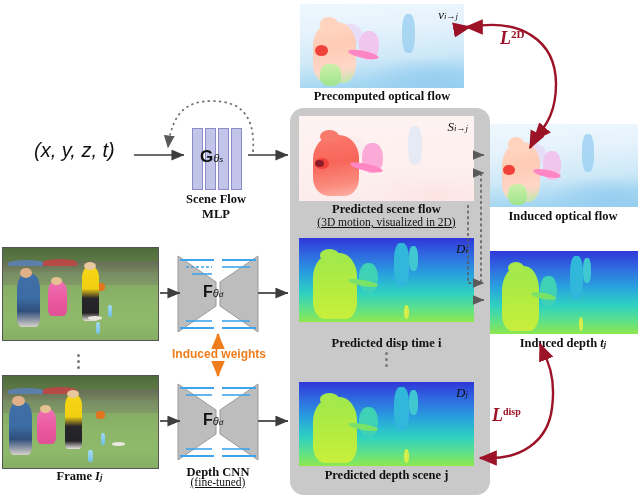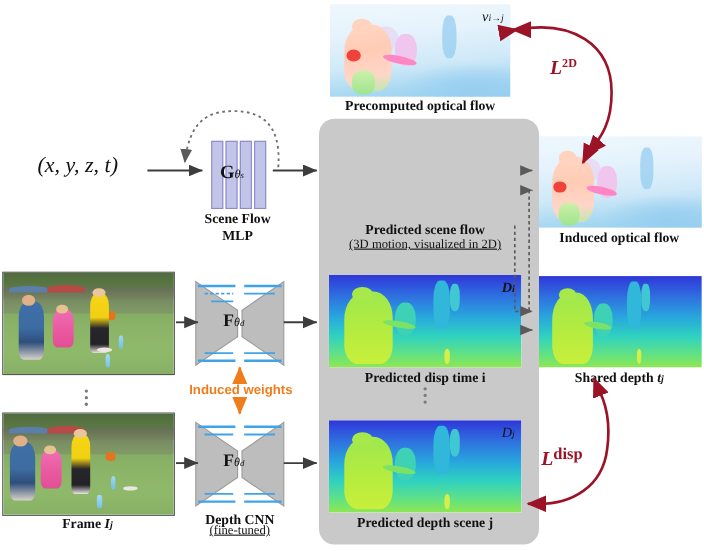--- a/index.html
+++ b/index.html
@@ -116,21 +116,21 @@
     background:#e2761f;border-radius:40%;}
 
   
   .mlp-bar{position:absolute;background:#c3c4ea;border:1px solid #8b8cc6;}
 
   
   .cnn{position:absolute;}
   .cnn svg{display:block;}
 
   
-  .mathlabel{position:absolute;font-family:Liberation Serif, serif;color:#111;}
+  .mathlabel{position:absolute;font-family:Liberation Sans, sans-serif;color:#111;}
   .shared{position:absolute;color:#f07d1c;font-weight:bold;font-size:12px;
           font-family:"Liberation Sans",sans-serif;white-space:nowrap;}
   .losslabel{position:absolute;color:#9c1226;font-weight:bold;font-size:14px;
              font-family:"Liberation Serif",serif;white-space:nowrap;}
   .dots{position:absolute;display:flex;flex-direction:column;align-items:center;gap:3px;}
   .dots i{display:block;width:3px;height:3px;border-radius:50%;background:#7a7a7a;}
   svg.overlay{position:absolute;left:0;top:0;width:640px;height:501px;pointer-events:none;}
 </style>
 </head>
 <body>
@@ -146,37 +146,49 @@
     <div class="fp-child"></div>
     <div class="fp-main"></div>
     <div class="fp-head"></div>
     <div class="fp-dark"></div>
     <div class="fp-arm"></div>
     <div class="fp-leg"></div>
     <span class="sym"><em>v</em><span class="sub">i→j</span></span>
   </div>
   <div class="cap" style="left:290px;top:89px;width:184px;">Precomputed optical flow</div>
 
+  <div class="tile" style="left:299px;top:116px;width:175px;height:85px;">
+    <div class="flowbg strong"></div>
+    <div class="fp-far red"></div>
+    <div class="fp-misc red"></div>
+    <div class="fp-child red"></div>
+    <div class="fp-main red"></div>
+    <div class="fp-head red"></div>
+    <div class="fp-dark"></div>
+    <div class="fp-dark2"></div>
+    <div class="fp-arm"></div>
+    <span class="sym"><em>S</em><span class="sub">i→j</span></span>
+  </div>
   <div class="cap" style="left:290px;top:202px;width:193px;">Predicted scene flow</div>
   <div class="cap sub2" style="left:290px;top:216px;width:193px;">(3D motion, visualized in 2D)</div>
 
   <div class="tile" style="left:490px;top:124px;width:148px;height:83px;">
     <div class="flowbg"></div>
     <div class="fp-far"></div>
     <div class="fp-misc"></div>
     <div class="fp-child"></div>
     <div class="fp-main"></div>
     <div class="fp-head"></div>
     <div class="fp-dark"></div>
     <div class="fp-arm"></div>
     <div class="fp-leg"></div>
   </div>
   <div class="cap" style="left:483px;top:209px;width:160px;">Induced optical flow</div>
 
-  <div class="tile" style="left:299px;top:250px;width:175px;height:84px;font-weight:bold;">
+  <div class="tile" style="left:299px;top:238px;width:175px;height:84px;">
     <div class="depthbg"></div>
     <div class="d-far"></div>
     <div class="d-far2"></div>
     <div class="d-child"></div>
     <div class="d-main"></div>
     <div class="d-head"></div>
     <div class="d-arm"></div>
     <div class="d-bottle"></div>
     <span class="sym"><em>D</em><span class="sub">i</span></span>
   </div>
@@ -199,21 +211,21 @@
     <div class="depthbg"></div>
     <div class="d-far"></div>
     <div class="d-far2"></div>
     <div class="d-child"></div>
     <div class="d-main"></div>
     <div class="d-head"></div>
     <div class="d-arm"></div>
     <div class="d-bottle"></div>
   </div>
   <div class="cap" style="left:483px;top:336px;width:160px;">
-    <span>Shared depth </span><em style="font-weight:bold;">t</em><span style="font-size:9px;font-style:italic;">j</span>
+    <span>Induced depth </span><em style="font-weight:bold;">t</em><span style="font-size:9px;font-style:italic;">j</span>
   </div>
 
   <div class="tile" style="left:2px;top:247px;width:155px;height:92px;border:1px solid #555;">
     <div class="photobg"></div>
     <div class="ph-tree"></div>
     <div class="ph-crowd"></div>
     <div class="ph-tent"></div>
     <div class="ph-tent2"></div>
     <div class="ph-orange"></div>
     <div class="ph-woman"></div>
@@ -308,25 +320,25 @@
   <div class="mathlabel" style="left:203px;top:411px;font-size:16px;font-weight:bold;">
     <span>F</span><span style="font-size:11px;font-style:italic;font-weight:normal;">θ</span><span style="font-size:8px;font-style:italic;font-weight:normal;">d</span>
   </div>
   <div class="cap" style="left:168px;top:465px;width:100px;">Depth CNN</div>
   <div class="cap sub2" style="left:168px;top:476px;width:100px;">(fine-tuned)</div>
 
   <div class="shared" style="left:172px;top:347px;">Induced weights</div>
 
   <div class="mathlabel" style="left:34px;top:139px;font-size:20px;font-style:italic;">(x, y, z, t)</div>
 
-  <div class="losslabel" style="left:500px;top:51px;">
+  <div class="losslabel" style="left:500px;top:28px;">
     <span style="font-family:'Liberation Serif',serif;font-style:italic;font-size:18px;">L</span><sup style="font-size:11px;font-weight:bold;">2D</sup>
   </div>
   <div class="losslabel" style="left:492px;top:405px;">
-    <span style="font-family:'Liberation Serif',serif;font-style:italic;font-size:18px;">L</span><sup style="font-size:15px;font-weight:bold;">disp</sup>
+    <span style="font-family:'Liberation Serif',serif;font-style:italic;font-size:18px;">L</span><sup style="font-size:10px;font-weight:bold;">disp</sup>
   </div>
 
   <svg class="overlay" viewBox="0 0 640 501">
     <defs>
       <marker id="ahD" markerWidth="9" markerHeight="9" refX="7.4" refY="3.2" orient="auto">
         <path d="M0,0 L7.6,3.2 L0,6.4 Z" fill="#3d3d3d"></path>
       </marker>
       <marker id="ahDot" markerWidth="9" markerHeight="9" refX="7.4" refY="3.2" orient="auto">
         <path d="M0,0 L7.6,3.2 L0,6.4 Z" fill="#5a5a5a"></path>
       </marker>

